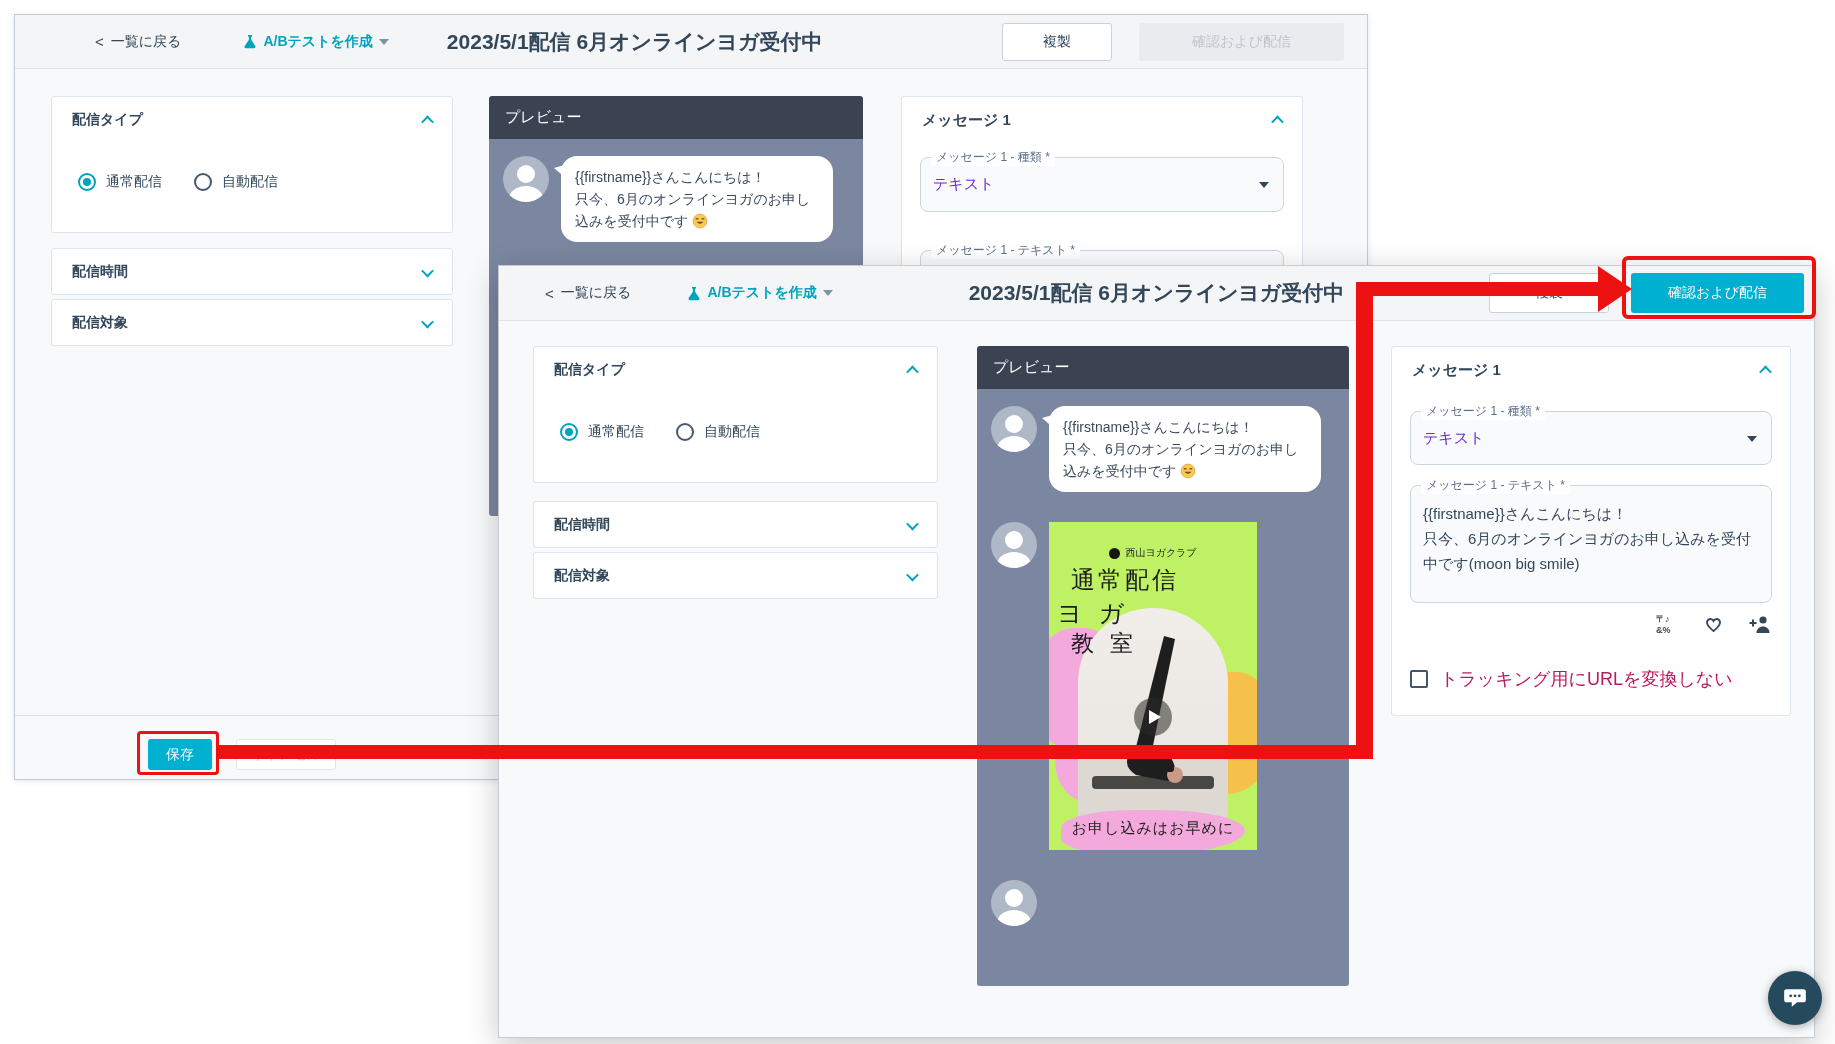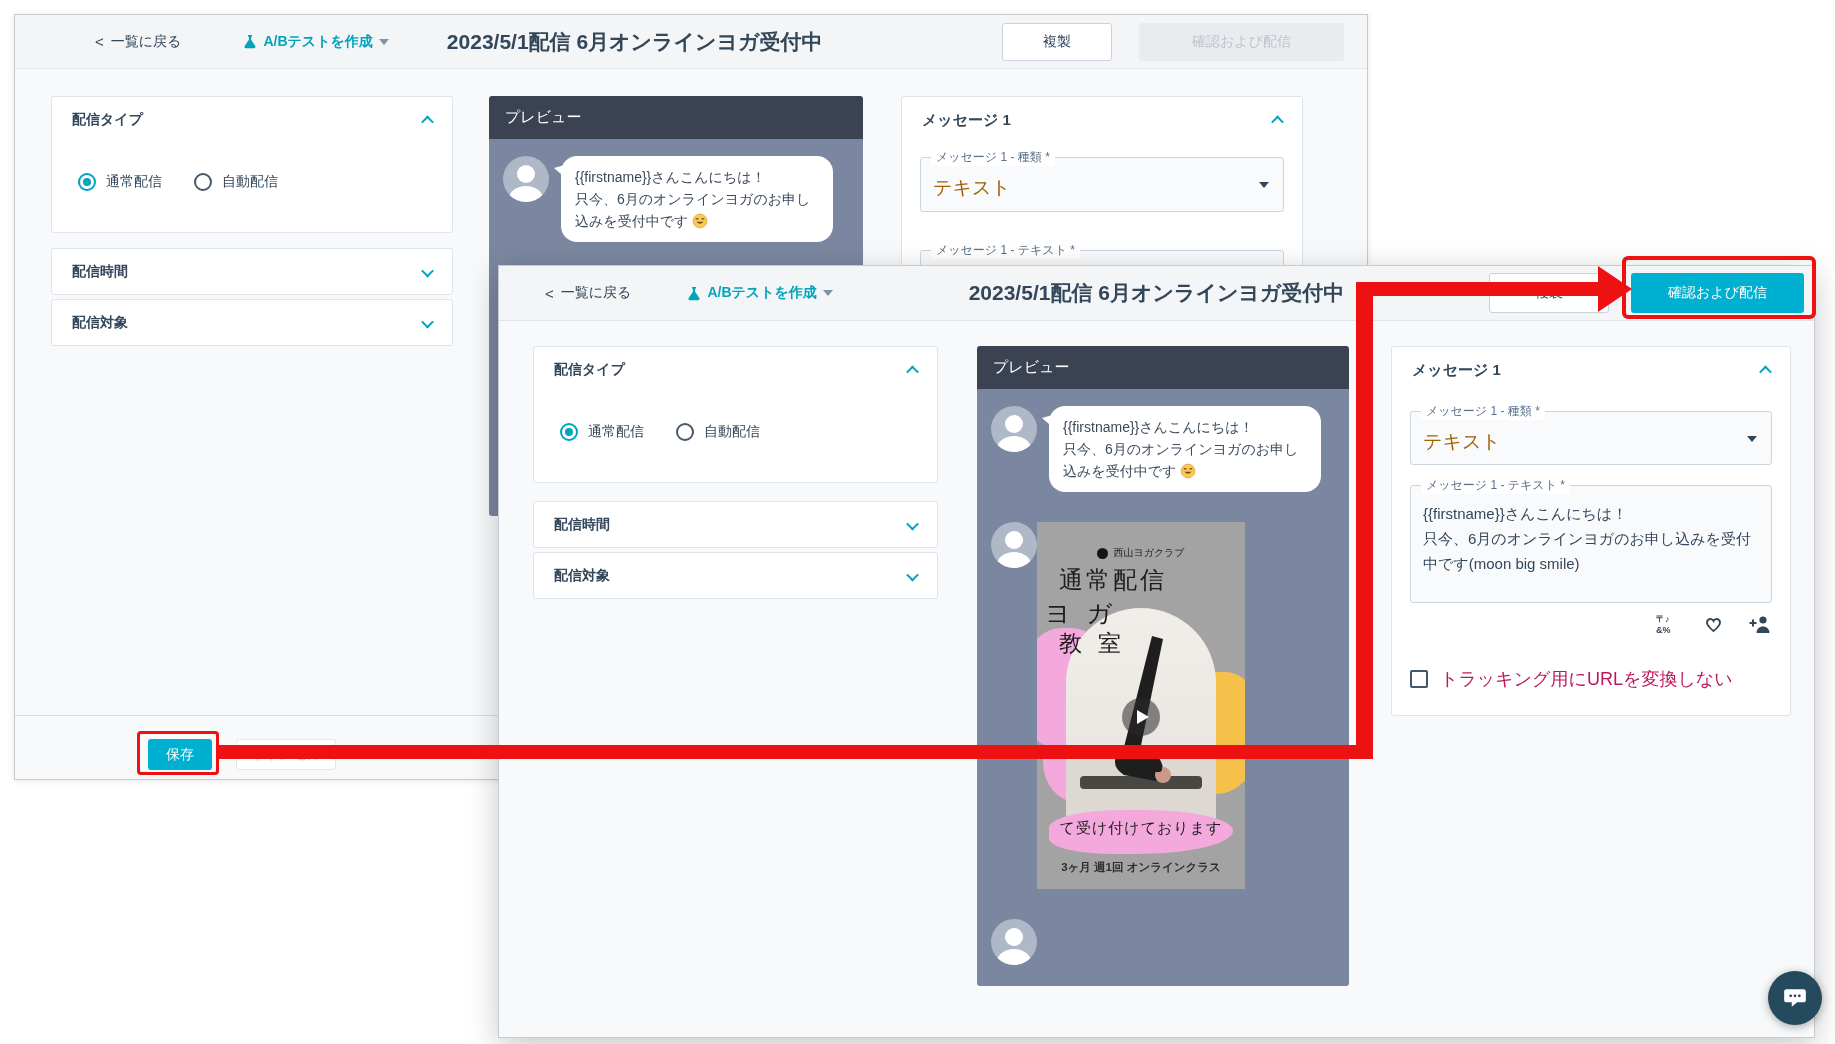--- a/index.html
+++ b/index.html
@@ -47,44 +47,44 @@
   .avatar{width:46px;height:46px;min-width:46px;border-radius:50%;background:#aeb8c6;position:relative;overflow:hidden}
   .avatar::before{content:"";position:absolute;left:14px;top:9px;width:18px;height:18px;border-radius:50%;background:#fff}
   .avatar::after{content:"";position:absolute;left:6px;top:30px;width:34px;height:26px;border-radius:50%;background:#fff}
   .bubble{position:relative;margin-left:12px;background:#fff;border-radius:16px;padding:10px 14px;
           font-size:14px;line-height:22px;color:#3c4a5c}
   .bubble::before{content:"";position:absolute;left:-7px;top:8px;border-top:4px solid transparent;
           border-bottom:12px solid transparent;border-right:14px solid #fff}
   .link{color:#4a8cf7}
 
   
-  .poster{position:relative;width:208px;height:367px;background:#a3a3a3;overflow:hidden}
+  .poster{position:relative;margin-left:12px;width:208px;height:328px;background:#bef264;overflow:hidden}
   .serif{font-family:"Liberation Serif","DejaVu Serif",serif}
   .p-brand{position:absolute;top:24px;left:0;right:0;display:flex;justify-content:center;align-items:center;gap:5px;
            font-size:10px;color:#222}
   .p-dot{width:11px;height:11px;border-radius:50%;background:#151515}
   .p-t1{position:absolute;left:22px;top:42px;font-size:24px;letter-spacing:3px;color:#1d1d1d}
   .p-t2{position:absolute;left:8px;top:75px;font-size:25px;letter-spacing:16px;color:#1d1d1d}
   .p-t3{position:absolute;left:22px;top:106px;font-size:23px;letter-spacing:16px;color:#1d1d1d}
   .p-flower1{position:absolute;left:-16px;top:106px;width:94px;height:120px;background:#f4a9dc;border-radius:48% 52% 58% 42%}
   .p-flower2{position:absolute;left:6px;top:196px;width:70px;height:84px;background:#f4a9dc;border-radius:55% 45% 50% 50%}
   .p-yellow{position:absolute;right:-18px;top:150px;width:88px;height:122px;background:#f6c14b;border-radius:50% 46% 56% 50%}
   .p-arch{position:absolute;left:29px;top:86px;width:150px;height:212px;border-radius:75px 75px 0 0;overflow:hidden;
           background:linear-gradient(180deg,#f1ede9 0%,#eae6e1 70%,#dfdad4 100%)}
   .p-play{position:absolute;left:85px;top:176px;width:38px;height:38px;border-radius:50%;background:rgba(42,42,42,.55)}
   .p-play::after{content:"";position:absolute;left:15px;top:12px;border-left:12px solid #fff;
           border-top:7px solid transparent;border-bottom:7px solid transparent}
   .p-ctabg{position:absolute;left:12px;top:288px;width:184px;height:44px;background:#f4a9dc;border-radius:46% 54% 60% 40%}
   .p-cta{position:absolute;left:0;right:0;top:297px;text-align:center;font-size:15px;color:#1d1d1d;letter-spacing:1px}
   .p-foot{position:absolute;left:0;right:0;top:338px;text-align:center;font-size:11.5px;font-weight:700;color:#2e2e2e}
 
   
-  .fieldset{position:absolute;background:#f9fafc;border:1px solid #cbd5e0;border-radius:3px}
+  .fieldset{position:absolute;background:#f9fafc;border:1px solid #cbd5e0;border-radius:8px}
   .flabel{position:absolute;top:-9px;left:10px;background:#fff;padding:0 5px;font-size:12px;color:#5a7089;white-space:nowrap}
-  .fvalue{padding:17px 12px 0 12px;font-size:19px;color:#a16207}
+  .fvalue{padding:17px 12px 0 12px;font-size:15px;color:#6d28d9}
   .fcaret{position:absolute;right:14px;top:24px;width:0;height:0;border-left:5px solid transparent;
           border-right:5px solid transparent;border-top:6px solid #33475b}
   .ftext{padding:15px 12px;font-size:15px;line-height:25px;color:#33475b;white-space:pre-line}
   .iconrow{position:absolute;display:flex;gap:24px;align-items:center}
   .cbrow{position:absolute;display:flex;align-items:center;gap:12px;cursor:pointer}
   .cbox{width:18px;height:18px;border:2px solid #43566b;border-radius:2px;background:#fff}
   .cblabel{font-size:18px;color:#be185d}
 
   
   .divider{position:absolute;left:0;right:0;top:700px;border-top:1px solid #d8dde3}
@@ -276,21 +276,21 @@
             </div>
             <div class="p-brand serif">
               <span class="p-dot"></span>
               <span>西山ヨガクラブ</span>
             </div>
             <div class="p-t1 serif">通常配信</div>
             <div class="p-t2 serif">ヨガ</div>
             <div class="p-t3 serif">教室</div>
             <div class="p-play"></div>
             <div class="p-ctabg"></div>
-            <div class="p-cta serif">て受け付けております</div>
+            <div class="p-cta serif">お申し込みはお早めに</div>
             <div class="p-foot">3ヶ月 週1回 オンラインクラス</div>
           </div>
         </div>
 
         <div class="chatrow" style="margin-top:30px;">
           <div class="avatar"></div>
         </div>
       </div>
     </div>
 

